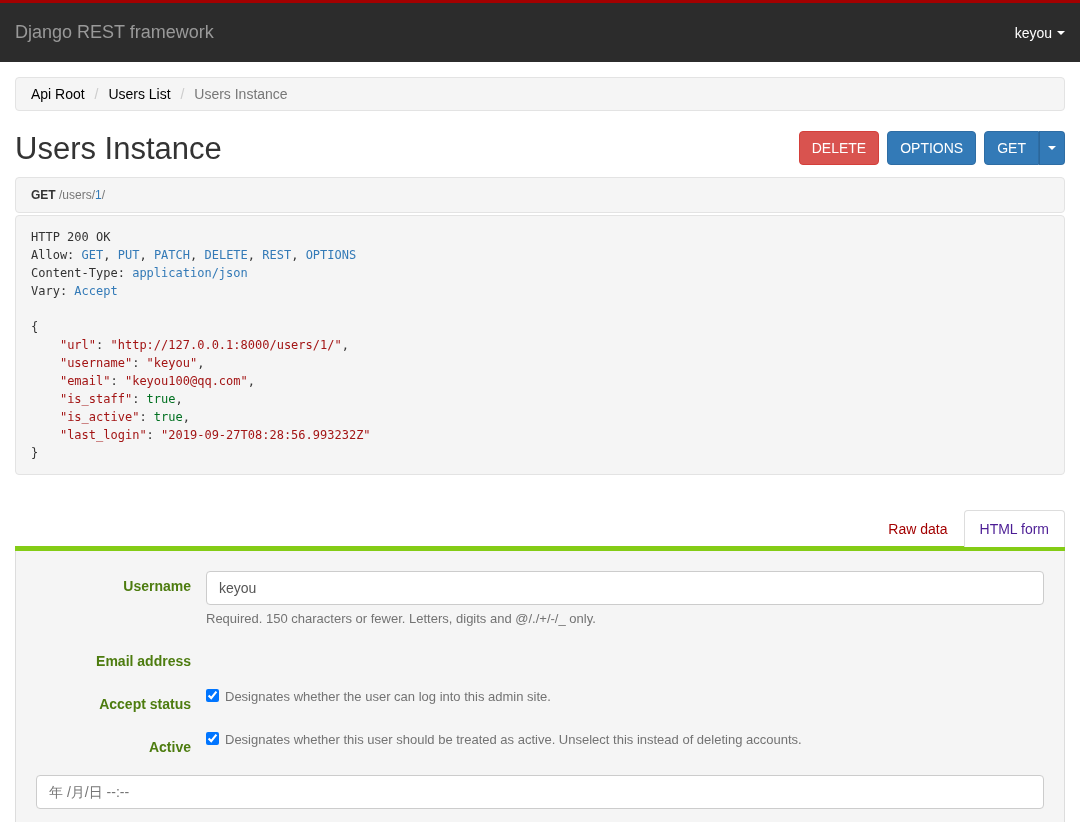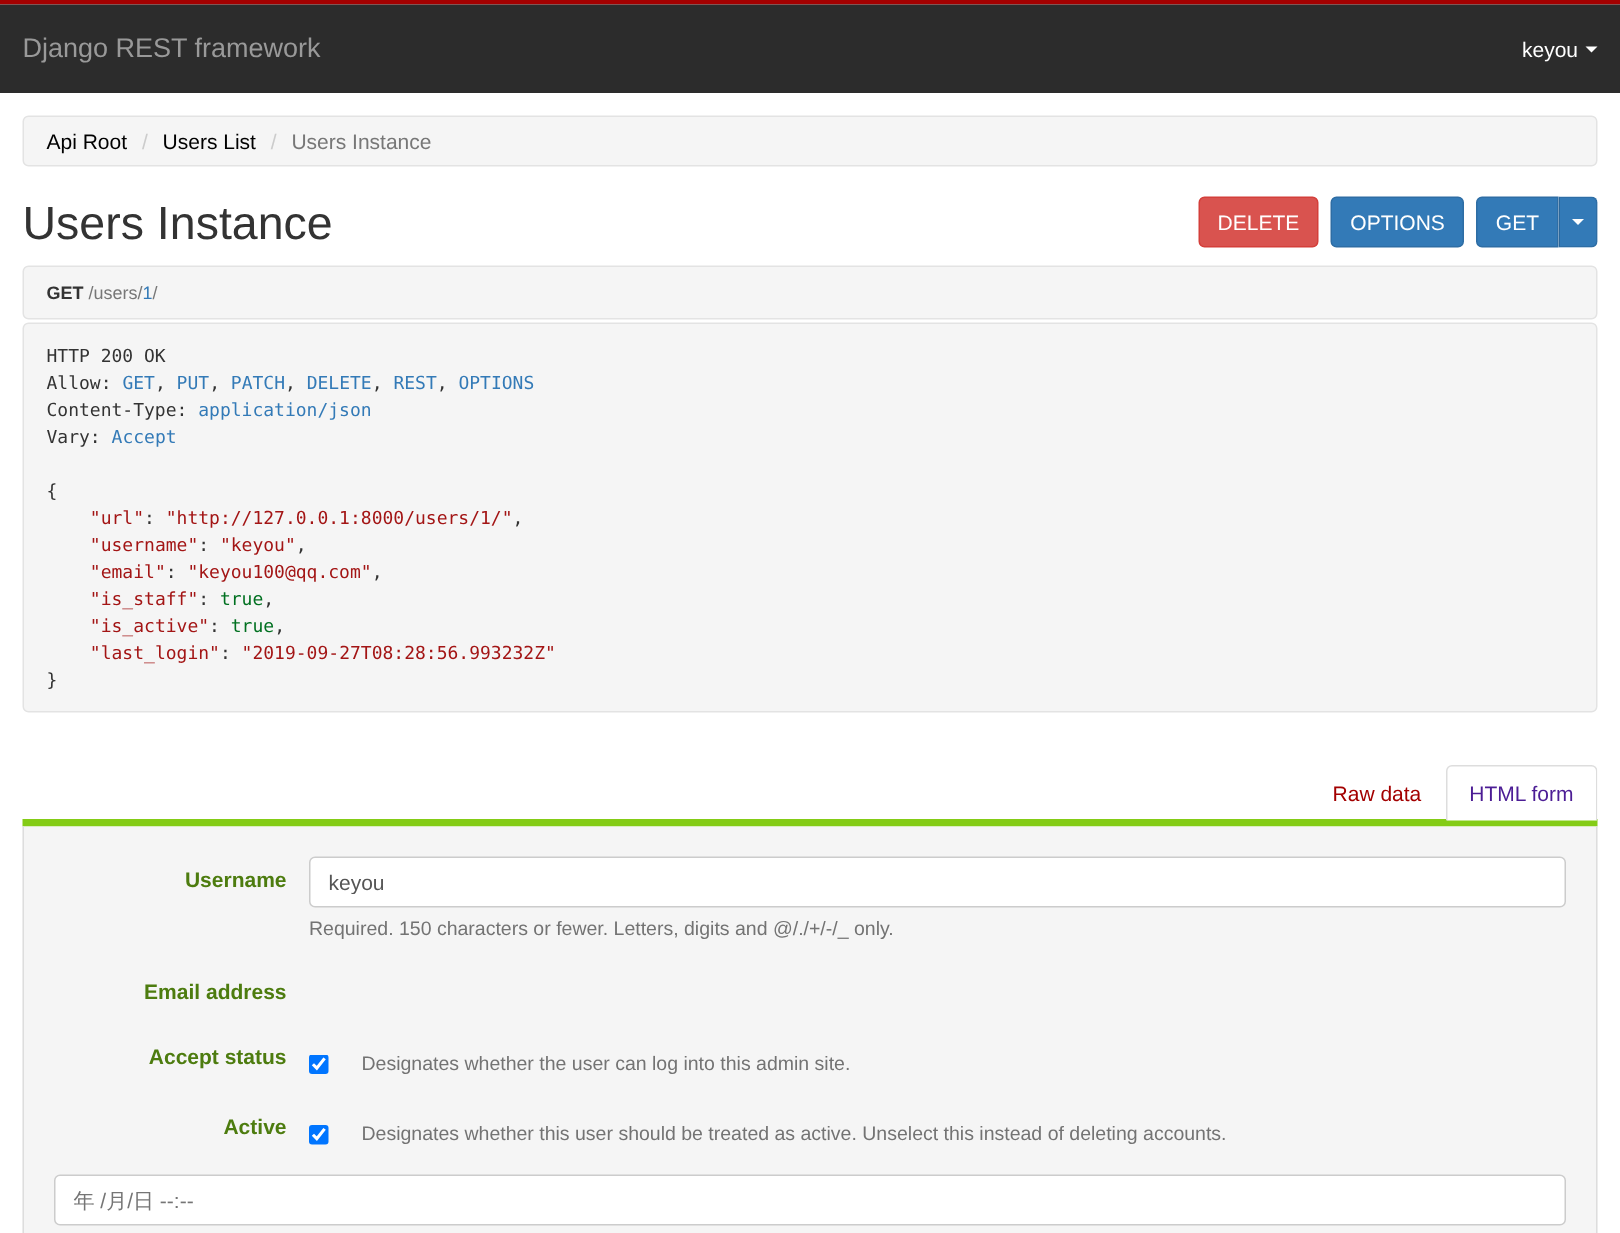--- a/index.html
+++ b/index.html
@@ -144,21 +144,21 @@
   width: 100%;
   padding: 6px 12px;
   font-size: 14px;
   border: 1px solid #ccc;
   border-radius: 4px;
   background: #fff;
   color: #555;
   height: 34px;
 }
 .help-text { color: #737373; font-size: 13px; margin-top: 6px; }
-.checkbox-row { display: flex; align-items: flex-end; gap: 22px; color: #737373; font-size: 13px; margin-top: 12px; }
+.checkbox-row { display: flex; align-items: flex-start; gap: 6px; color: #737373; font-size: 13px; }
 .checkbox-row input { margin: 0; }
 </style>
 </head>
 <body>
 
 <div class="topbar-accent"></div>
 <div class="navbar">
   <a class="brand">Django REST framework</a>
   <div class="userlink">
     <span>keyou</span>

